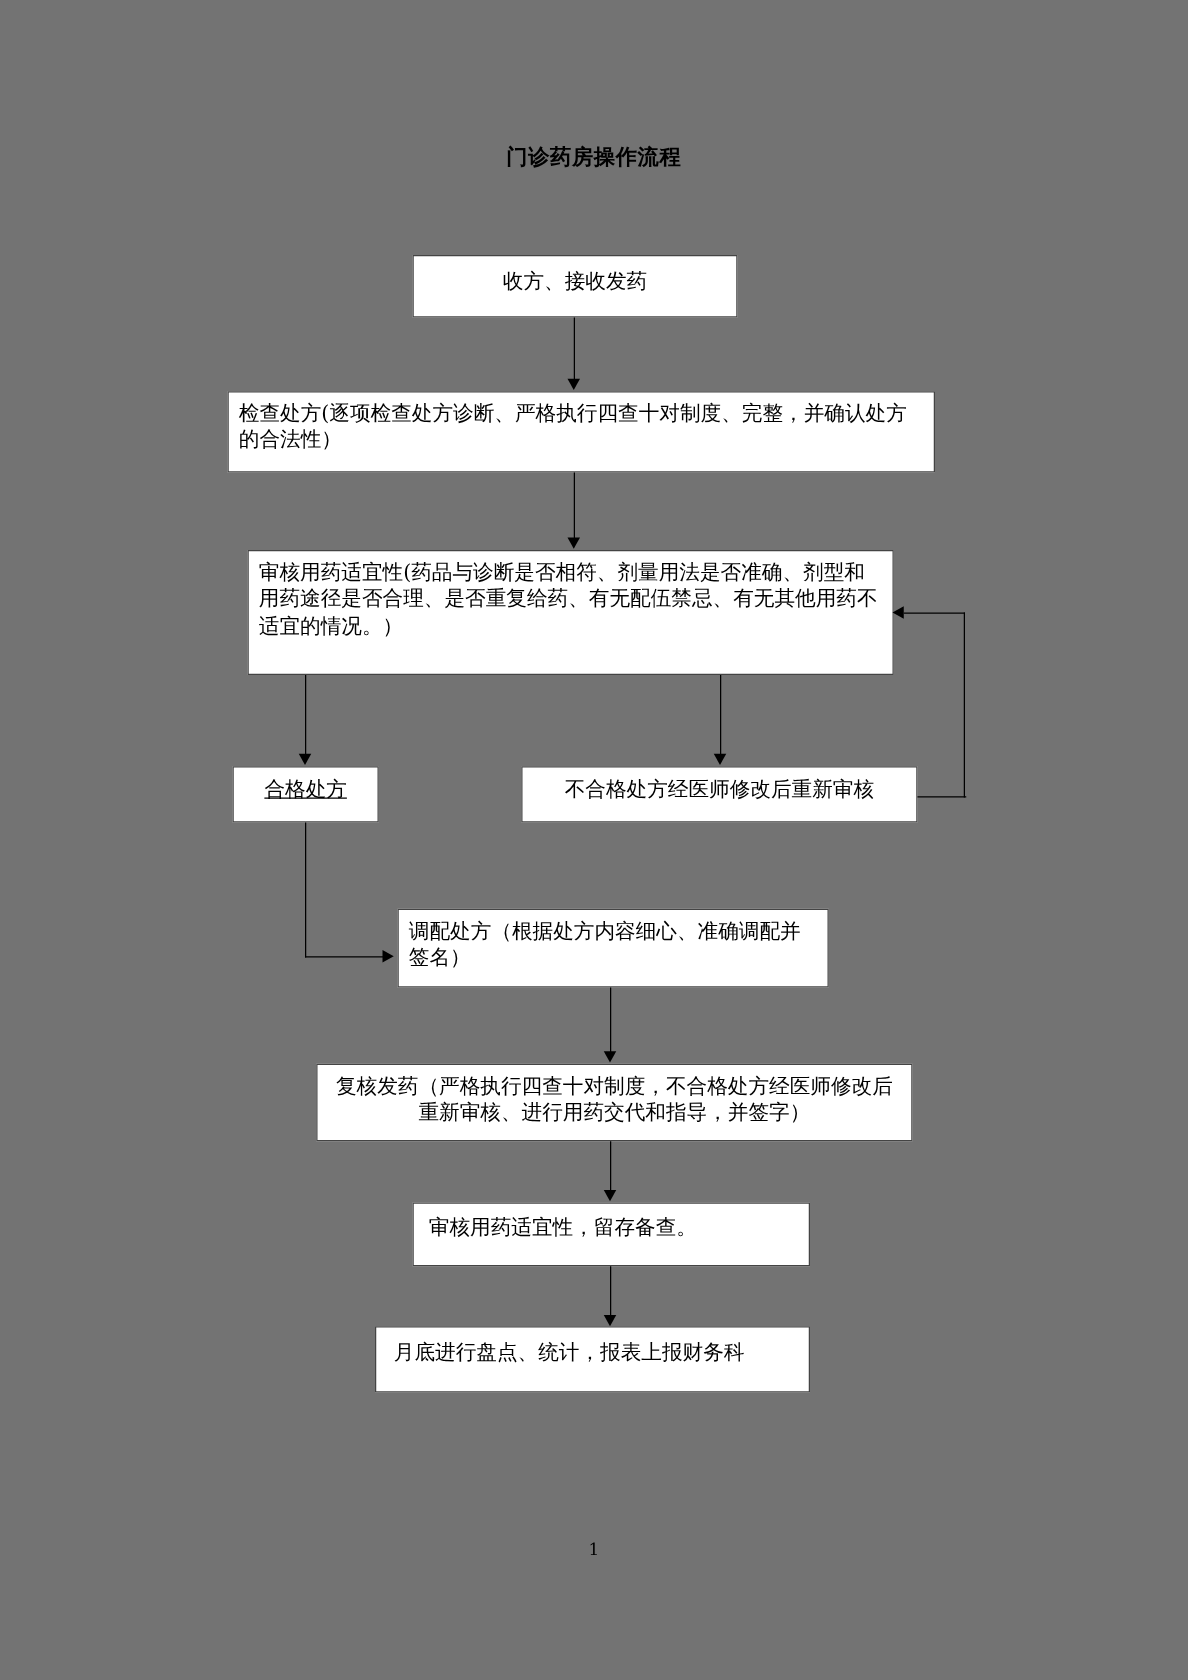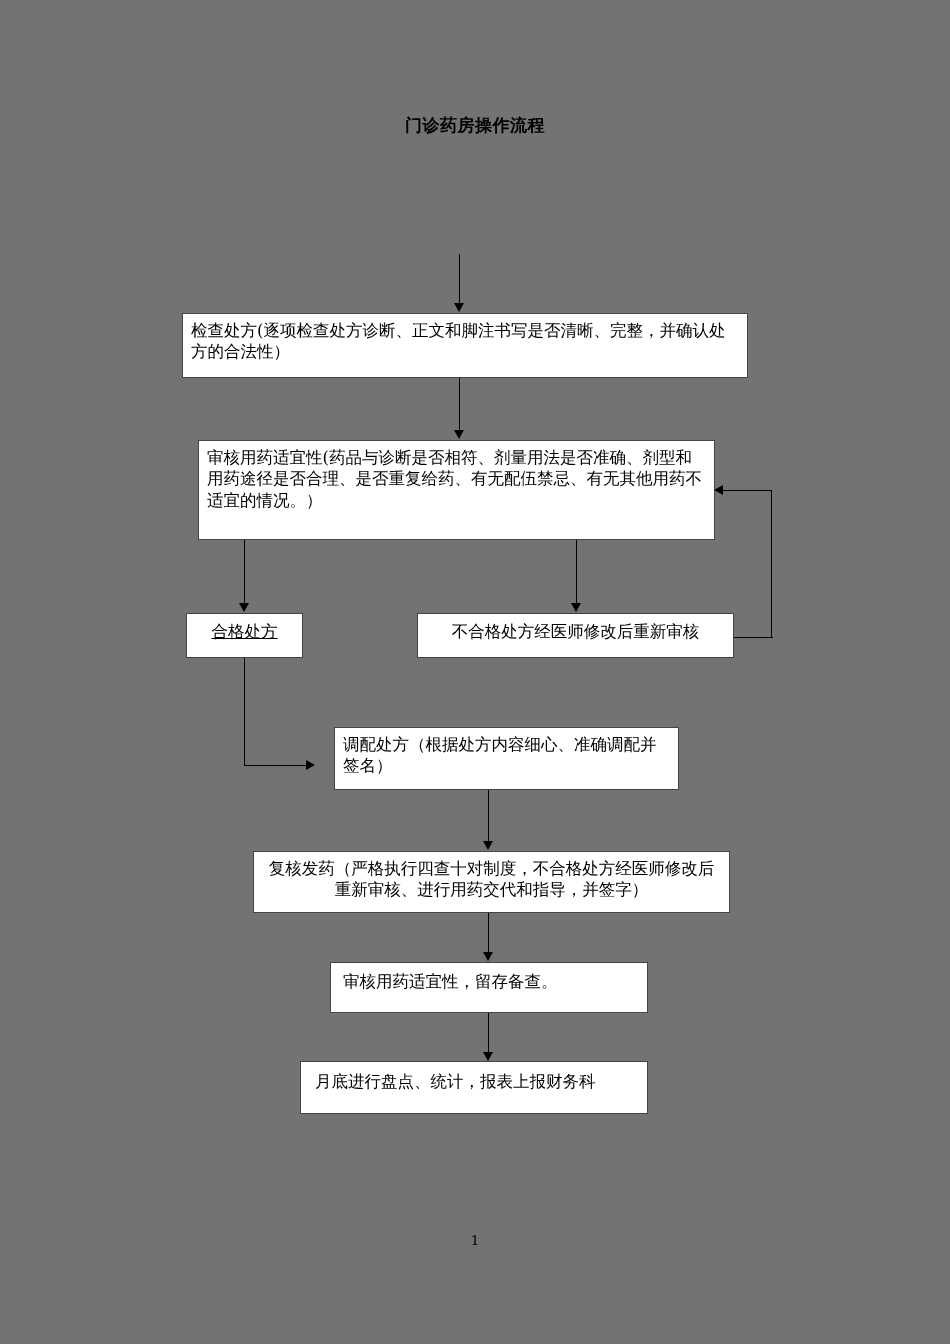--- a/index.html
+++ b/index.html
@@ -84,26 +84,29 @@
     font-family: "DejaVu Serif", "Liberation Serif", serif;
   }
 </style>
 </head>
 <body>
 
 <div id="page">
 
   <div id="flow-title">门诊药房操作流程</div>
 
+  <div class="node center" style="left:330px; top:204px; width:260px; height:50px; padding-top:9px;">
+    <span class="txt">收方、接收发药</span>
+  </div>
 
   <div class="ln v" style="left:459px; top:254px; height:50px;"></div>
   <div class="arrow-down" style="left:454px; top:303px;"></div>
 
   <div class="node left" style="left:182px; top:313px; width:566px; height:65px;">
-    <span class="txt">检查处方(逐项检查处方诊断、正文和脚注书写是否清晰、完整，并确认处方的合法性）</span>
+    <span class="txt">检查处方(逐项检查处方诊断、严格执行四查十对制度、完整，并确认处方的合法性）</span>
   </div>
 
   <div class="ln v" style="left:459px; top:378px; height:53px;"></div>
   <div class="arrow-down" style="left:454px; top:430px;"></div>
 
   <div class="node left" style="left:198px; top:440px; width:517px; height:100px;">
     <span class="txt">审核用药适宜性(药品与诊断是否相符、剂量用法是否准确、剂型和用药途径是否合理、是否重复给药、有无配伍禁忌、有无其他用药不适宜的情况。）</span>
   </div>
 
   <div class="ln v" style="left:244px; top:540px; height:64px;"></div>
@@ -122,21 +125,21 @@
 
   <div class="ln v" style="left:244px; top:658px; height:108px;"></div>
   <div class="ln h" style="left:244px; top:765px; width:64px;"></div>
   <div class="arrow-right" style="left:306px; top:760px;"></div>
 
   <div class="ln h" style="left:734px; top:637px; width:39px;"></div>
   <div class="ln v" style="left:771px; top:490px; height:148px;"></div>
   <div class="ln h" style="left:723px; top:490px; width:49px;"></div>
   <div class="arrow-left" style="left:714px; top:485px;"></div>
 
-  <div class="node left" style="left:334px; top:727px; width:345px; height:63px;">
+  <div class="node left" style="left:318px; top:727px; width:345px; height:63px;">
     <span class="txt">调配处方（根据处方内容细心、准确调配并签名）</span>
   </div>
 
   <div class="ln v" style="left:488px; top:790px; height:52px;"></div>
   <div class="arrow-down" style="left:483px; top:841px;"></div>
 
   <div class="node center" style="left:253px; top:851px; width:477px; height:62px;">
     <span class="txt">复核发药（严格执行四查十对制度，不合格处方经医师修改后重新审核、进行用药交代和指导，并签字）</span>
   </div>
 

